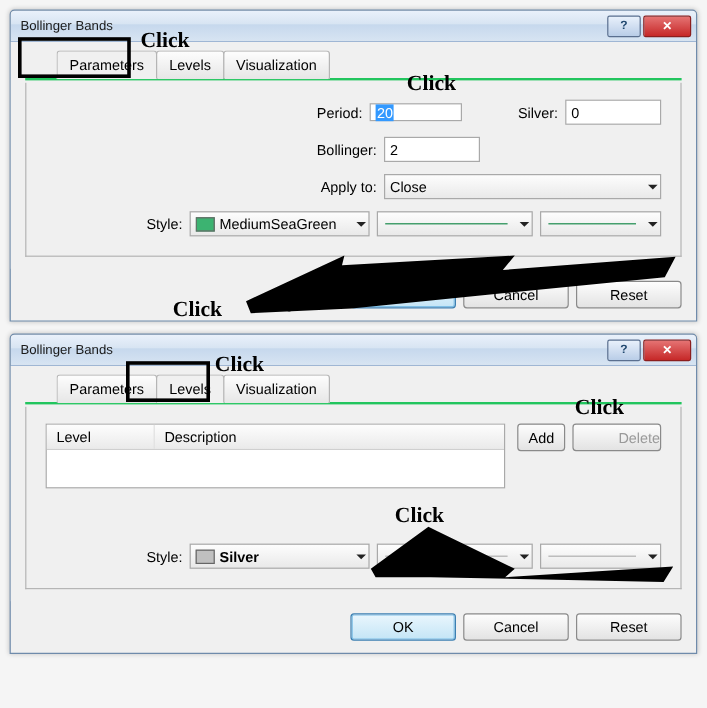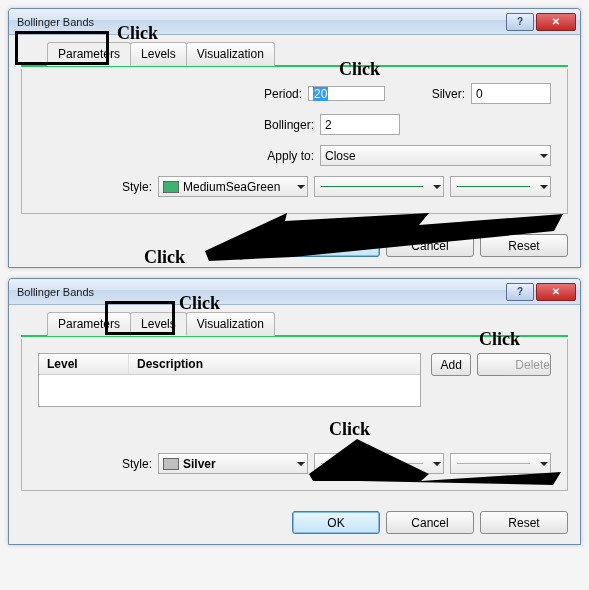--- a/index.html
+++ b/index.html
@@ -180,21 +180,21 @@
     background:#fff;
     height:54px;
     display:flex; flex-direction:column;
   }
   .list-header {
     display:flex;
     background:linear-gradient(to bottom,#fdfdfd,#eaeaea);
     border-bottom:1px solid #cfcfcf;
     font-size:12px;
   }
-  .list-header > div { padding:3px 8px;font-weight:bold; }
+  .list-header > div { padding:3px 8px; }
   .col-level { width: 90px; border-right:1px solid #e0e0e0; }
   .col-desc { flex:1; }
   .rpanel { width:120px; display:flex; flex-direction:row; gap:6px; margin-left:10px; }
 </style>
 </head>
 <body>
 
 <div class="window" style="position:relative;">
   <div class="titlebar">
     <span class="title">Bollinger Bands</span>

